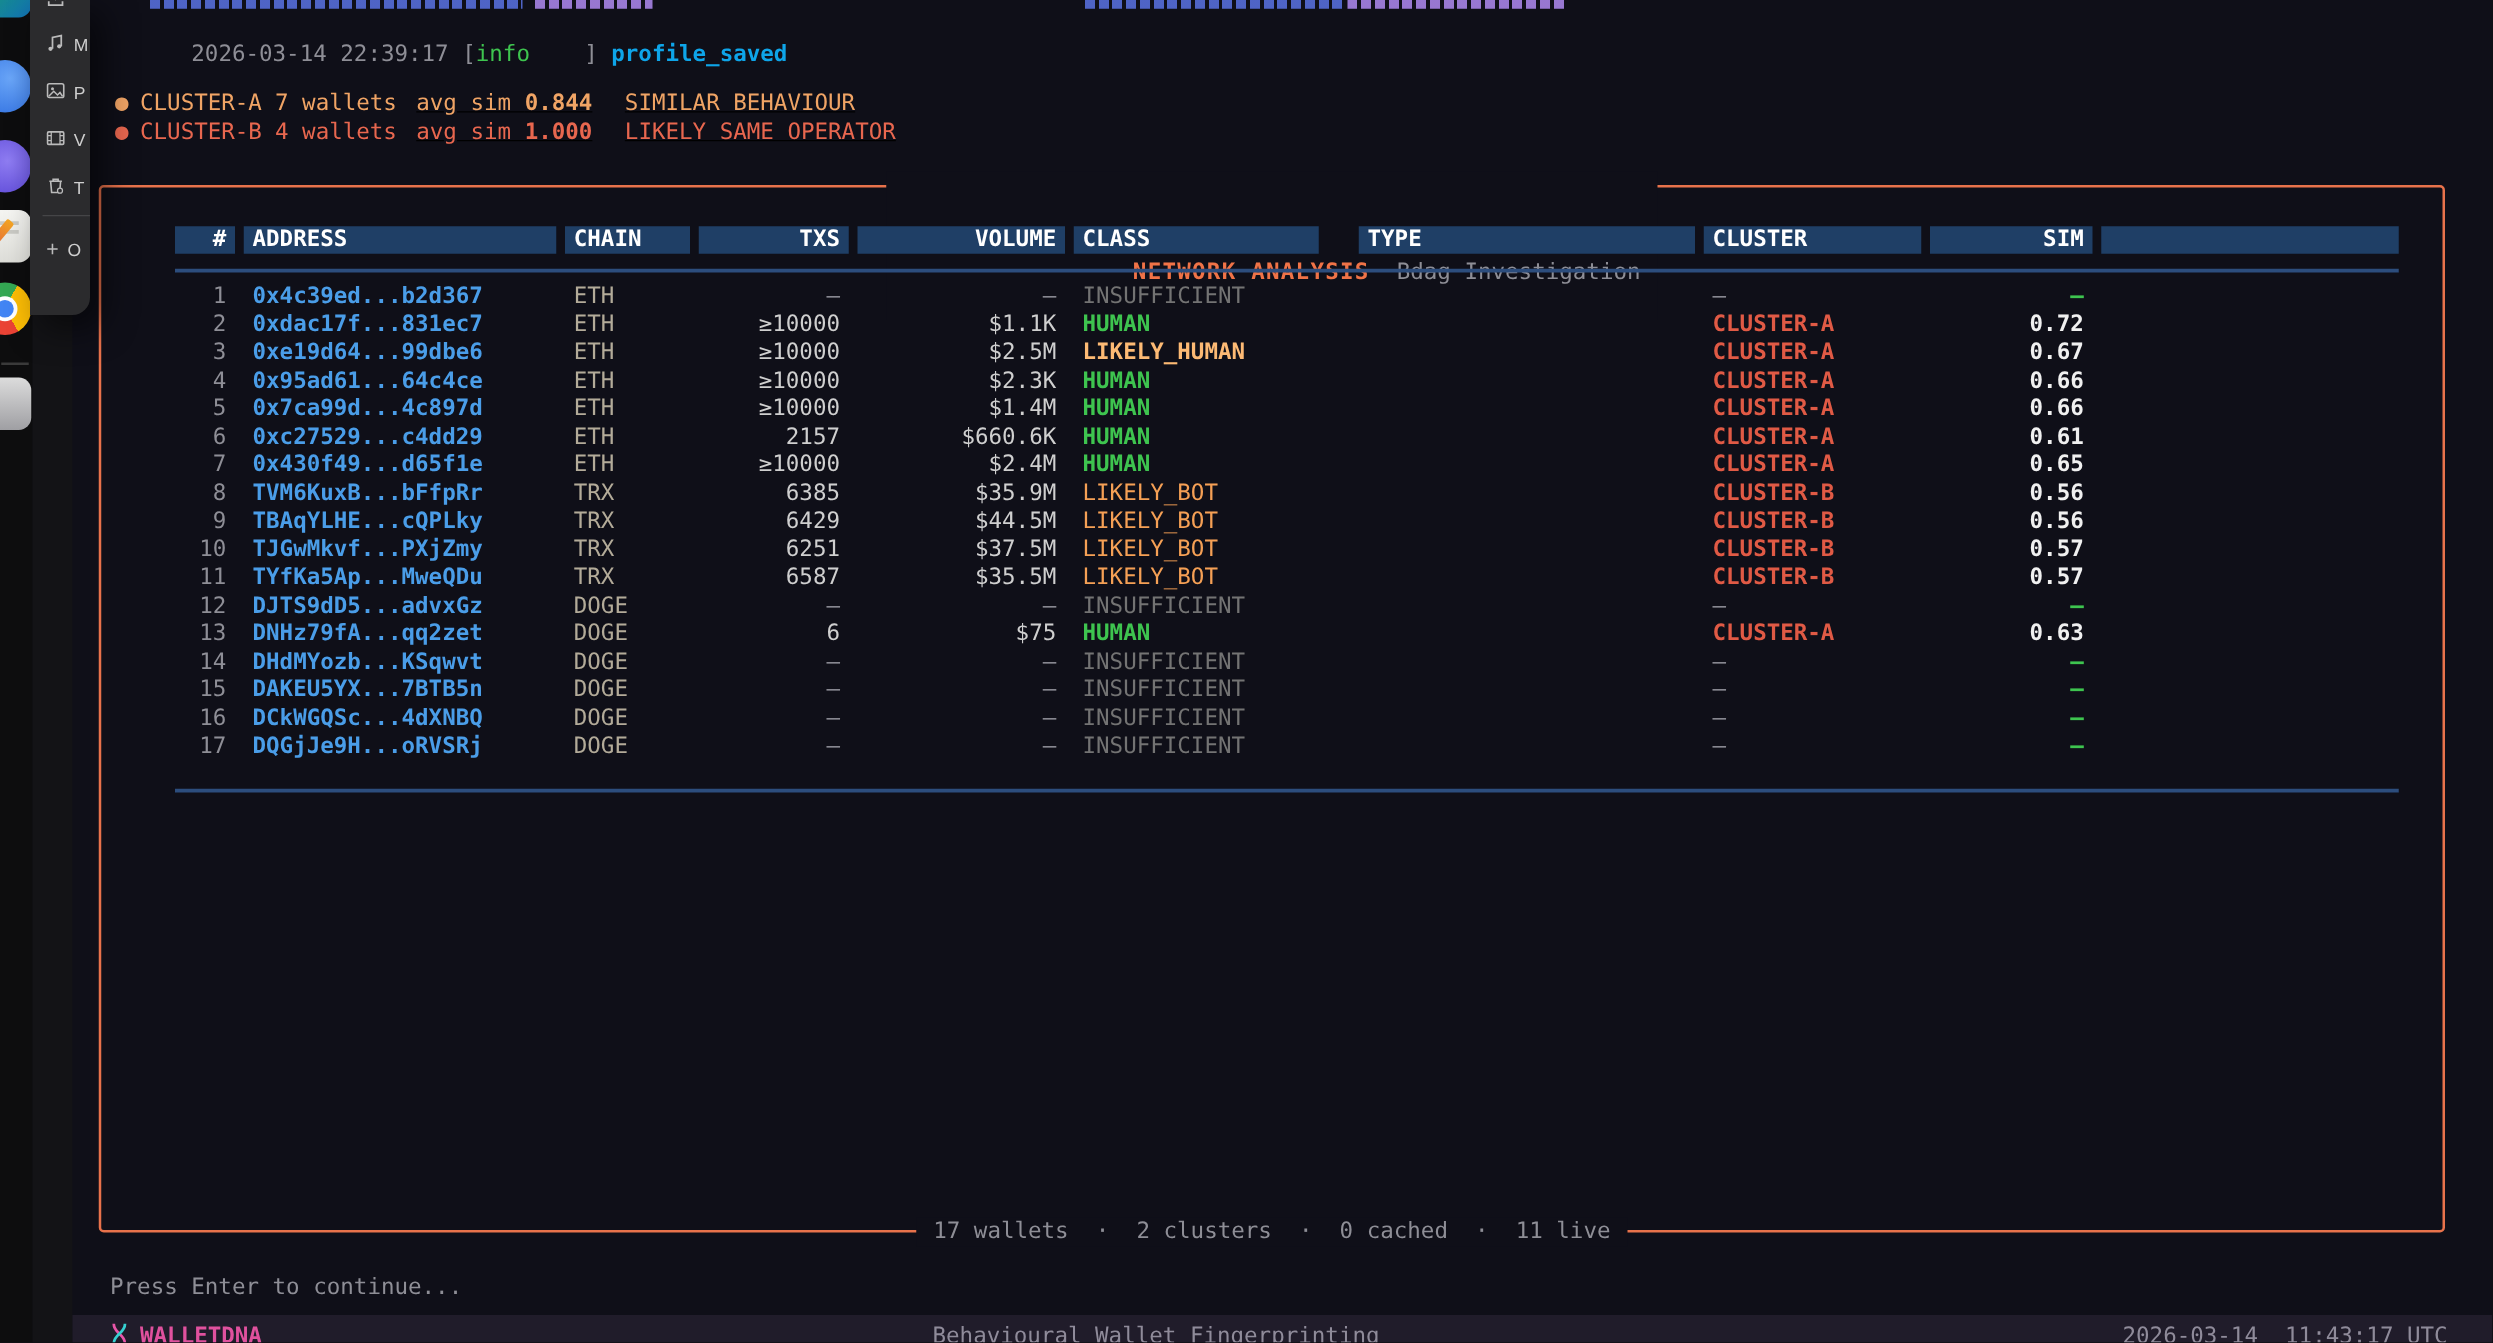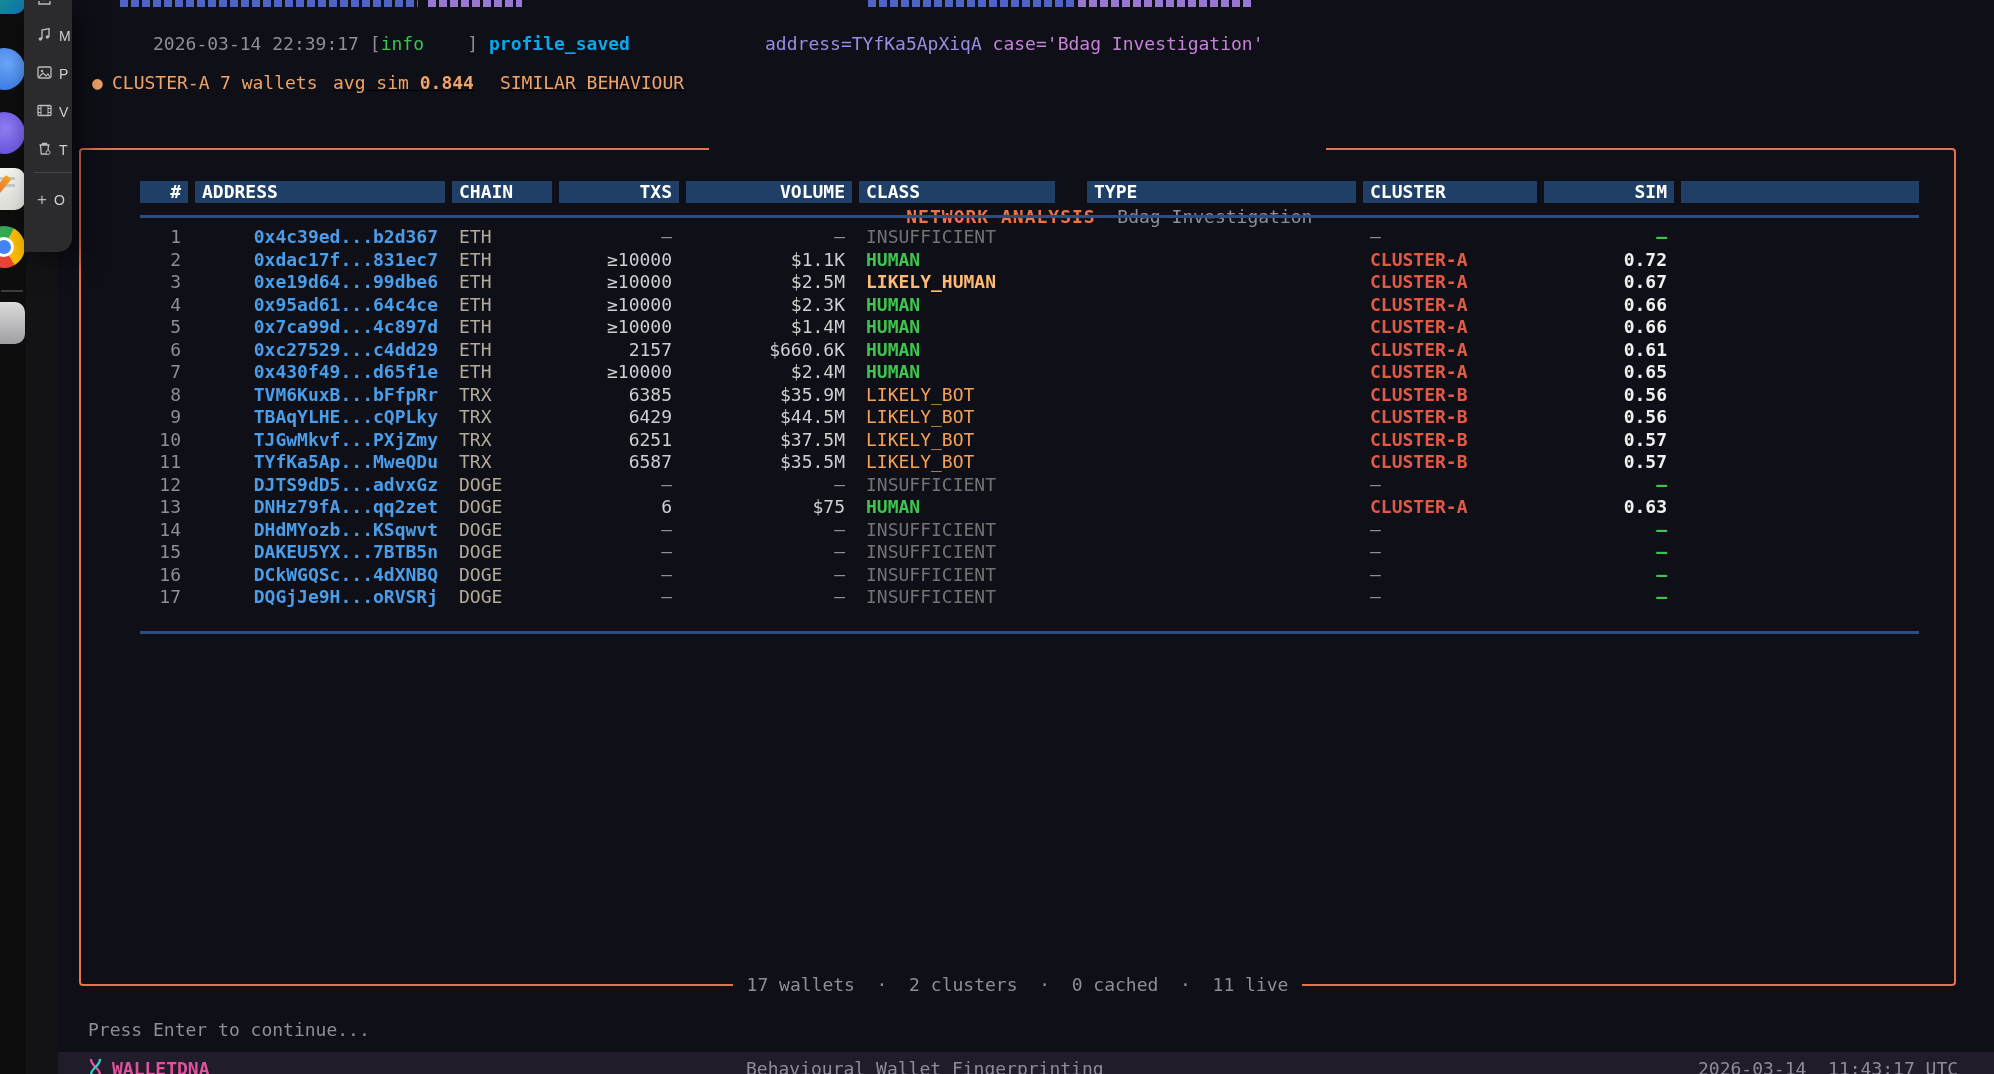--- a/index.html
+++ b/index.html
@@ -44,21 +44,21 @@
         column-gap:7px;}
   #thead{position:absolute;left:140px;top:181px;z-index:8;}
   #thead .th{background:#1f3f66;color:#fff;font-weight:bold;height:22px;line-height:22px;padding:0 7px;box-sizing:border-box;}
   #thead .sp{background:none;}
   .rule{position:absolute;left:140px;width:1779px;height:3px;background:#2c4d7d;z-index:8;}
   #tbody{position:absolute;left:140px;top:226px;z-index:8;}
   #tbody .trow{height:22.5px;line-height:22.5px;}
   .cell{padding:0 7px;box-sizing:border-box;overflow:hidden;}
   .ar{text-align:right;}
   .c-idx{color:#8e8e96;}
-  .c-addr{color:#4a9de8;font-weight:bold;text-align:right;}
+  .c-addr{color:#4a9de8;font-weight:bold;}
   .c-chain{color:#b3ab99;}
   .c-num{color:#cfcfcf;}
   .c-dash{color:#8e8e96;}
   .c-human{color:#3ec44f;font-weight:bold;}
   .c-lhuman{color:#fdba74;font-weight:bold;}
   .c-lbot{color:#f5a055;font-weight:normal;}
   .c-insuf{color:#737373;}
   .c-cluster{color:#e05a45;font-weight:bold;}
   .c-sim{color:#f0f0f0;font-weight:bold;}
   .c-simdash{color:#3ec44f;font-weight:bold;}
@@ -107,27 +107,25 @@
   <div id="term">
 
     <div class="frag" style="left:62px;width:298px;background:repeating-linear-gradient(90deg,#5268cf 0 8px,transparent 8px 11px);"></div>
     <div class="frag" style="left:370px;width:94px;background:repeating-linear-gradient(90deg,#9f7ddb 0 8px,transparent 8px 11px);"></div>
     <div class="frag" style="left:810px;width:206px;background:repeating-linear-gradient(90deg,#5268cf 0 8px,transparent 8px 11px);"></div>
     <div class="frag" style="left:1020px;width:174px;background:repeating-linear-gradient(90deg,#9f7ddb 0 8px,transparent 8px 11px);"></div>
 
     <div class="abs mono" style="left:30px;top:10px;">
       <span class="gray">2026-03-14 22:39:17 </span><span class="gray">[</span><span class="green">info</span><span class="gray">    ] </span><span class="white b">profile_saved</span>
     </div>
-    <div class="abs mono" style="left:642px;top:10px;">
-      <span class="violet">address=TYfKa5ApXiqA </span><span class="magenta">case='Bdag Investigation'</span>
-    </div>
 
 
     <div class="abs" style="left:34px;top:72px;text-decoration:underline;" id="top-clusters">
         <div class="mono" style="color: rgb(240, 164, 101);"><span style="display:inline-block;width:20px;">●</span><span style="display:inline-block;width:108px;">CLUSTER-A</span><span style="display:inline-block;width:113px;">7 wallets</span><span>avg sim </span><span class="b">0.844</span><span style="display:inline-block;width:26px;"></span><span>SIMILAR BEHAVIOUR</span></div>
+        <div class="mono" style="color: rgb(232, 103, 79);"><span style="display:inline-block;width:20px;">●</span><span style="display:inline-block;width:108px;">CLUSTER-B</span><span style="display:inline-block;width:113px;">4 wallets</span><span>avg sim </span><span class="b">1.000</span><span style="display:inline-block;width:26px;"></span><span>LIKELY SAME OPERATOR</span></div>
       </div>
 
     <div class="abs mono gray" style="left:30px;top:1019px;">Press Enter to continue...</div>
 
     <div id="appbar">
       <div class="abs" style="left:30px;top:6px;display:flex;align-items:center;gap:9px;">
         <span>
           <svg width="15" height="18" viewBox="0 0 15 18">
               <path d="M3 1c0 8 9 8 9 16" stroke="#e855a8" stroke-width="2.2" fill="none"></path>
               <path d="M12 1c0 8-9 8-9 16" stroke="#35d0d0" stroke-width="2.2" fill="none"></path>

